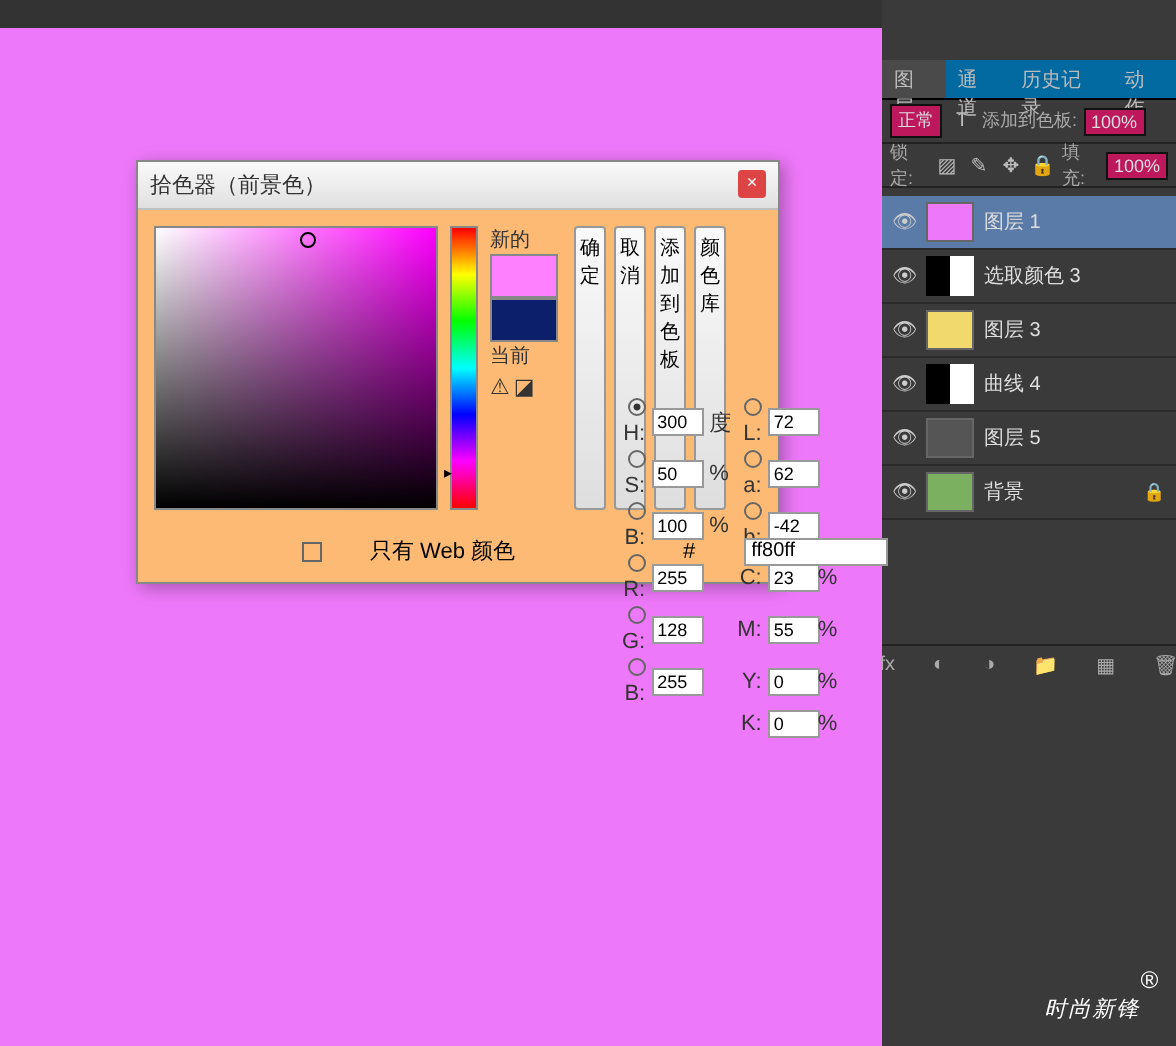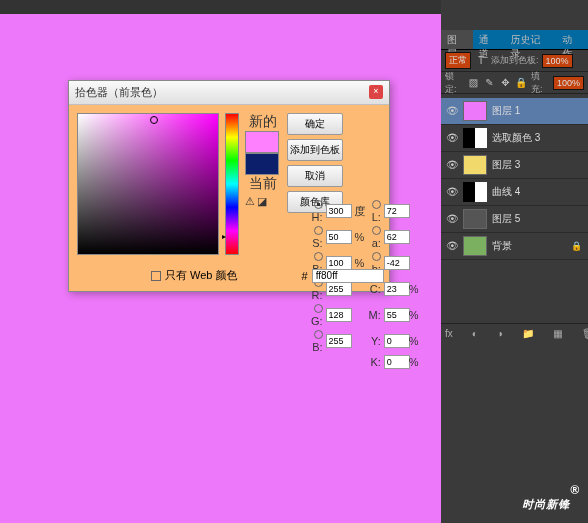--- a/index.html
+++ b/index.html
@@ -6,56 +6,56 @@
 body{width:588px;height:523px;background:#000;position:relative;overflow:hidden}
 .canvas{position:absolute;left:0;top:0;width:442px;height:523px;background:#ee78fa}
 .canvas-top{position:absolute;left:0;top:0;width:442px;height:14px;background:#333}
 .right-panel{position:absolute;left:441px;top:0;width:147px;height:523px;background:#3a3a3a;color:#bbb}
 .tabs{display:flex;background:#2a2a2a;height:20px;border-bottom:1px solid #000;margin-top:30px}
 .tab{padding:3px 6px;background:#0369a1;font-size:10px}
 .tab.active{background:#4a4a4a}
 .toolbar{display:flex;align-items:center;padding:4px;gap:3px;background:#3a3a3a;border-bottom:1px solid #222;height:22px}
 .toolbar-icon{width:14px;height:14px;display:inline-flex;align-items:center;justify-content:center;color:#bbb;font-size:10px}
 .toolbar-label{font-size:9px;color:#aaa}
-.toolbar-val{background:#c2410c;padding:1px 3px;font-size:9px;color:#ddd;border:1px solid #111}
+.toolbar-val{background:#be185d;padding:1px 3px;font-size:9px;color:#ddd;border:1px solid #111}
 .layers{padding:4px 0}
 .layer{display:flex;align-items:center;padding:3px 5px;gap:5px;border-bottom:1px solid #2a2a2a}
 .layer.sel{background:#5a7aa8}
 .eye{width:12px;height:12px;color:#ccc;font-size:10px}
 .thumb{width:24px;height:20px;border:1px solid #666;background:#fff}
 .thumb-half{width:24px;height:20px;display:flex}
 .thumb-half>div{width:12px;height:20px}
 .layer-name{font-size:10px;color:#ddd}
 .layer-lock{margin-left:auto;font-size:9px;color:#aaa}
-.layer-footer{position:absolute;bottom:180px;left:441px;width:147px;display:flex;justify-content:space-between;gap:19px;padding:4px;border-top:1px solid #222}
+.layer-footer{position:absolute;bottom:180px;left:441px;width:147px;display:flex;justify-content:center;gap:19px;padding:4px;border-top:1px solid #222}
 .layer-footer span{color:#aaa;font-size:10px}
 .dialog{position:absolute;left:68px;top:80px;width:322px;height:212px;background:#fdba74;border:1px solid #888;box-shadow:2px 2px 8px rgba(0,0,0,0.3)}
 .dlg-title{background:linear-gradient(#fafafa,#e0e0e0);padding:4px 6px;font-size:11px;color:#333;border-bottom:1px solid #c0c0c0;display:flex;justify-content:space-between}
 .dlg-close{width:14px;height:14px;background:#d44;color:#fff;text-align:center;line-height:12px;font-size:9px;border-radius:2px}
 .dlg-body{display:flex;padding:8px;gap:6px}
 .picker-main{width:142px;height:142px;position:relative;background:linear-gradient(to bottom,transparent,#000),linear-gradient(to right,#fff,#f0f);border:1px solid #888}
 .picker-cursor{position:absolute;left:72px;top:2px;width:8px;height:8px;border:1px solid #000;border-radius:50%}
 .hue-bar{width:14px;height:142px;background:linear-gradient(#f00,#ff0,#0f0,#0ff,#00f,#f0f,#f00);border:1px solid #888;position:relative}
 .hue-mark{position:absolute;left:-4px;top:118px;font-size:8px}
 .swatch-col{width:36px}
-.swatch-label{font-size:14px;text-align:center;color:#333}
+.swatch-label{font-size:10px;color:#333}
 .swatch{width:34px;height:22px;border:1px solid #888}
 .swatch-warn{font-size:9px;color:#333;display:flex;gap:2px;margin:2px 0}
-.btn-col{display:flex;flex-direction:column;gap:4px;width:56px}
+.btn-col{display:flex;flex-direction:row;gap:4px;width:56px}
 .btn{background:linear-gradient(#fafafa,#dedede);border:1px solid #999;padding:3px 2px;font-size:10px;text-align:center;border-radius:2px}
 .values{position:absolute;left:242px;top:118px;display:grid;grid-template-columns:auto 26px auto auto 22px auto;gap:2px 3px;font-size:10px;color:#333;align-items:center}
 .values input{width:26px;height:14px;font-size:9px;padding:0 2px;border:1px solid #999}
 .values .lbl{text-align:right}
 .radio{width:9px;height:9px;border:1px solid #666;border-radius:50%;display:inline-block}
 .radio.on{background:radial-gradient(#333 30%,transparent 40%)}
-.hex-row{position:absolute;left:82px;bottom:8px;display:flex;gap:4px;align-items:center;font-size:10px;width:300px}
+.hex-row{position:absolute;left:82px;bottom:8px;display:flex;gap:24px;align-items:center;font-size:10px;width:300px}
 .hex-row input[type=text]{width:72px;height:14px;font-size:10px;padding:0 3px;border:1px solid #999}
 .chk{width:10px;height:10px;border:1px solid #666;display:inline-block}
 .watermark{position:absolute;right:8px;bottom:8px;color:#fff;text-align:right}
-.watermark .big{font-size:28px;font-weight:bold;font-style:italic;letter-spacing:1px}
+.watermark .big{font-size:28px;font-weight:normal;font-style:italic;letter-spacing:1px}
 .watermark .reg{font-size:12px;vertical-align:top}
 .watermark .url{font-size:12px;letter-spacing:1px}
 </style>
 </head>
 <body>
 
 <div class="canvas"></div>
 <div class="canvas-top"></div>
 
 <div class="right-panel">
@@ -146,22 +146,22 @@
       <div class="swatch" style="background:#ff80ff"></div>
       <div class="swatch" style="background:#0b1f6a"></div>
       <div class="swatch-label">当前</div>
       <div class="swatch-warn">
           <span>⚠</span>
           <span>◪</span>
         </div>
     </div>
     <div class="btn-col">
       <div class="btn">确定</div>
+      <div class="btn">取消</div>
       <div class="btn">添加到色板</div>
-      <div class="btn">取消</div>
       <div class="btn">颜色库</div>
     </div>
   </div>
   <div class="values">
     <span class="lbl"><span class="radio on"></span> H:</span>
       <input value="300" style="">
       <span>度</span>
     <span class="lbl"><span class="radio"></span> L:</span>
       <input value="72" style="">
       <span></span>

